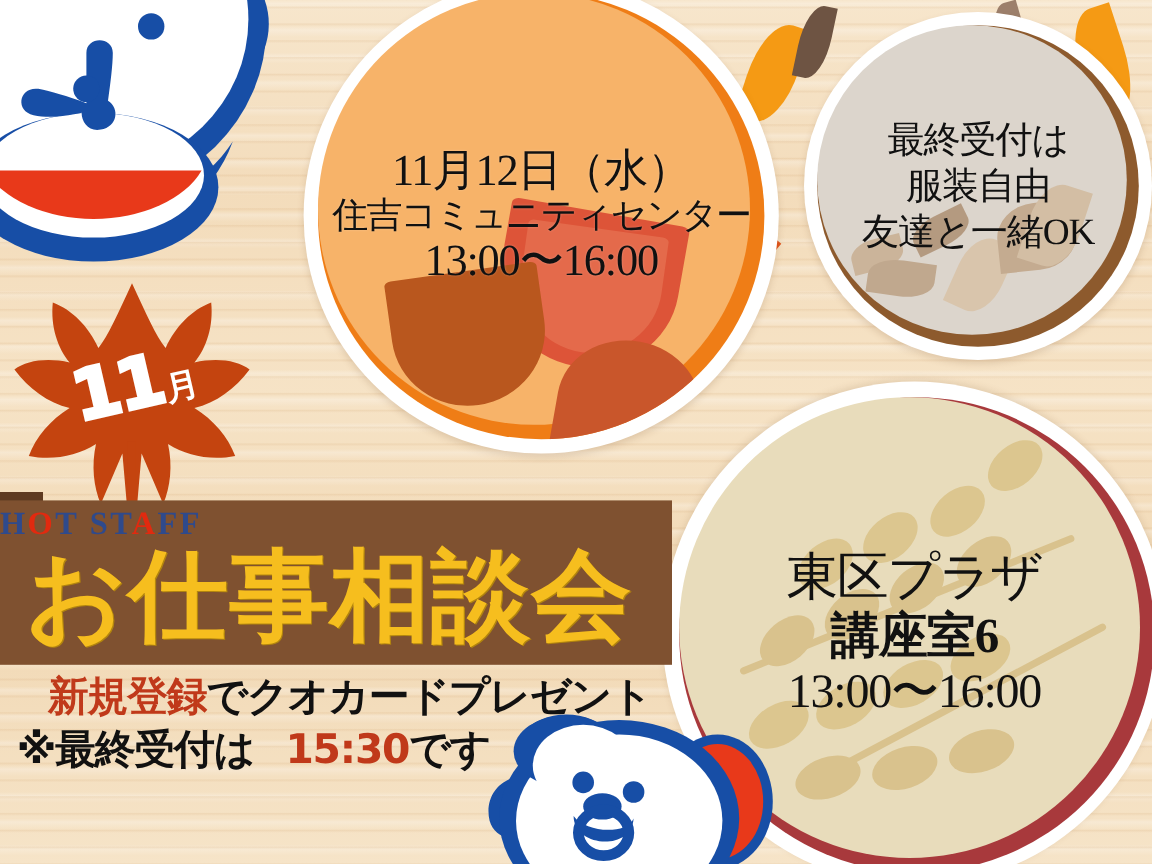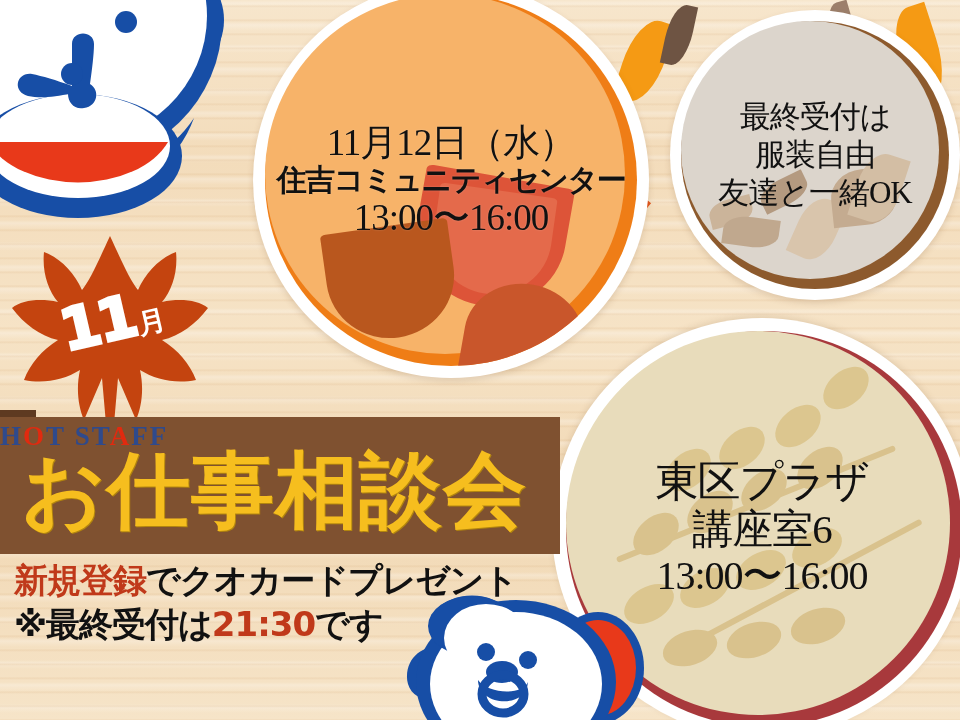--- a/index.html
+++ b/index.html
@@ -61,21 +61,21 @@
   }
   #circle1-text{
     left:253px;top:-18px;width:396px;height:396px;
     z-index:12;display:flex;flex-direction:column;
     align-items:center;justify-content:center;
     color:#111;text-align:center;line-height:1.12;
     text-shadow:0 0 2px rgba(255,255,255,.25);
   }
   #circle1-text .l1{font-size:37px;letter-spacing:-1px;}
   #circle1-text .l2{font-size:33px;}
-  #circle1-text .l3{font-size:30px;letter-spacing:-1.5px;font-weight:bold;}
+  #circle1-text .l3{font-size:30px;letter-spacing:-1.5px;}
   #circle1-text .l4{font-size:33px;}
   #circle1-text .l5{font-size:37px;letter-spacing:-1px;}
 
   
   #circle2-ring{
     left:670px;top:10px;width:290px;height:290px;
     background:#FFFFFF;z-index:5;
     box-shadow:0 3px 6px rgba(120,80,40,.18);
   }
   #circle2-dark{
@@ -115,21 +115,21 @@
     left:566px;top:331px;width:396px;height:396px;
     overflow:hidden;border-radius:50%;z-index:8;
   }
   #circle3-text{
     left:552px;top:318px;width:420px;height:420px;z-index:12;
     display:flex;flex-direction:column;align-items:center;justify-content:center;
     color:#111;text-align:center;line-height:1.15;
   }
   #circle3-text .m1{font-size:37px;letter-spacing:-1px;}
   #circle3-text .m2{font-size:43px;letter-spacing:-1px;}
-  #circle3-text .m3{font-size:41px;letter-spacing:-1px;}
+  #circle3-text .m3{font-size:41px;letter-spacing:-1px;font-weight:bold;}
   #circle3-text .m4{font-size:40px;letter-spacing:-1px;}
 
   
   #maple{left:10px;top:228px;width:200px;height:196px;z-index:14;}
   #maple-label{
     position:absolute;left:22px;top:58px;width:160px;
     text-align:center;color:#fff;z-index:15;
     transform:rotate(-13deg);
     font-family:"DejaVu Sans","Liberation Sans",sans-serif;
     font-weight:bold;white-space:nowrap;
@@ -153,36 +153,36 @@
     text-align:left;font-size:27px;font-weight:bold;
     letter-spacing:2px;color:#2F4A8C;
     font-family:"Liberation Serif","DejaVu Serif",serif;
   }
   #hotstaff .r{color:#E12A0F;}
   #title{
     left:0px;top:447px;width:548px;height:100px;z-index:18;
     text-align:center;color:#F6BE1E;
     font-size:83px;font-weight:bold;line-height:100px;
     letter-spacing:1px;white-space:nowrap;
-    font-family:Liberation Mono, monospace;
+    font-family:Liberation Sans, sans-serif;
     text-shadow:1px 1px 0 #b2850e;
   }
 
   
   #note1{
     left:14px;top:558px;z-index:18;font-size:34px;font-weight:bold;
     color:#111;white-space:nowrap;letter-spacing:-1px;
     font-family:"DejaVu Sans","Liberation Sans",sans-serif;
   }
   #note2{
     left:14px;top:602px;z-index:18;font-size:34px;font-weight:bold;
     color:#111;white-space:nowrap;letter-spacing:-1px;
     font-family:"DejaVu Sans","Liberation Sans",sans-serif;
   }
-  .hot{color:#C0391A;}
+  .hot{color:#C0391A;margin-left:26px;}
 
   
   .mascot{position:absolute;}
 </style>
 </head>
 <body>
 
 <div id="poster">
 
   <div class="abs" style="left:0;top:0;width:960px;height:300px;z-index:2;">
@@ -286,21 +286,21 @@
   <div class="abs" id="hotstaff">
     <span>H</span><span class="r">O</span><span>T</span>&nbsp;<span>S</span><span>T</span><span class="r">A</span><span>F</span><span>F</span>
   </div>
 
   <div class="abs" id="title">お仕事相談会</div>
 
   <div class="abs" id="note1">
     <span class="hot">新規登録</span><span>でクオカードプレゼント</span>
   </div>
   <div class="abs" id="note2">
-    <span>※最終受付は</span><span class="hot">21:30</span><span>です</span>
+    <span>※最終受付は</span><span class="hot">15:30</span><span>です</span>
   </div>
 
   <div class="mascot" style="left:-74px;top:-96px;width:320px;height:330px;z-index:20;">
     <svg viewBox="0 0 320 330" width="320" height="330">
 
       <ellipse cx="246" cy="116" rx="52" ry="56" fill="#174EA6"></ellipse>
 
       <ellipse cx="150" cy="118" rx="146" ry="142" fill="#174EA6"></ellipse>
       <ellipse cx="150" cy="112" rx="131" ry="127" fill="#FFFFFF"></ellipse>
 

